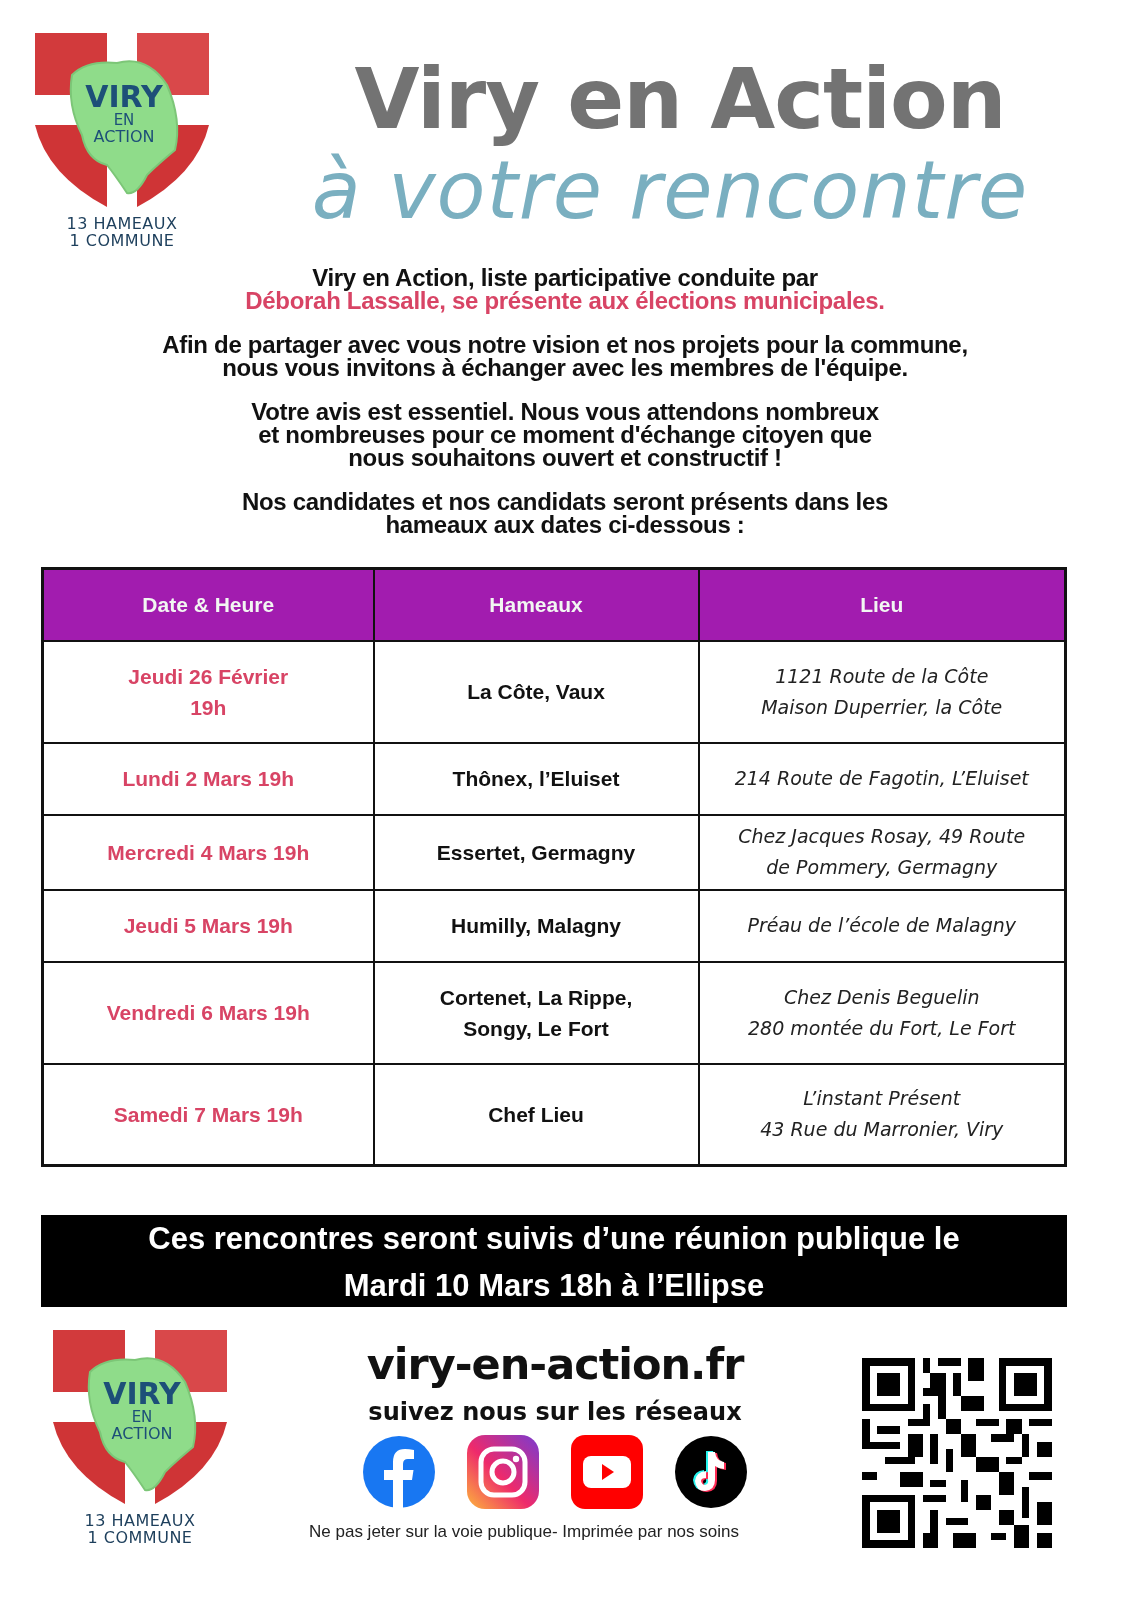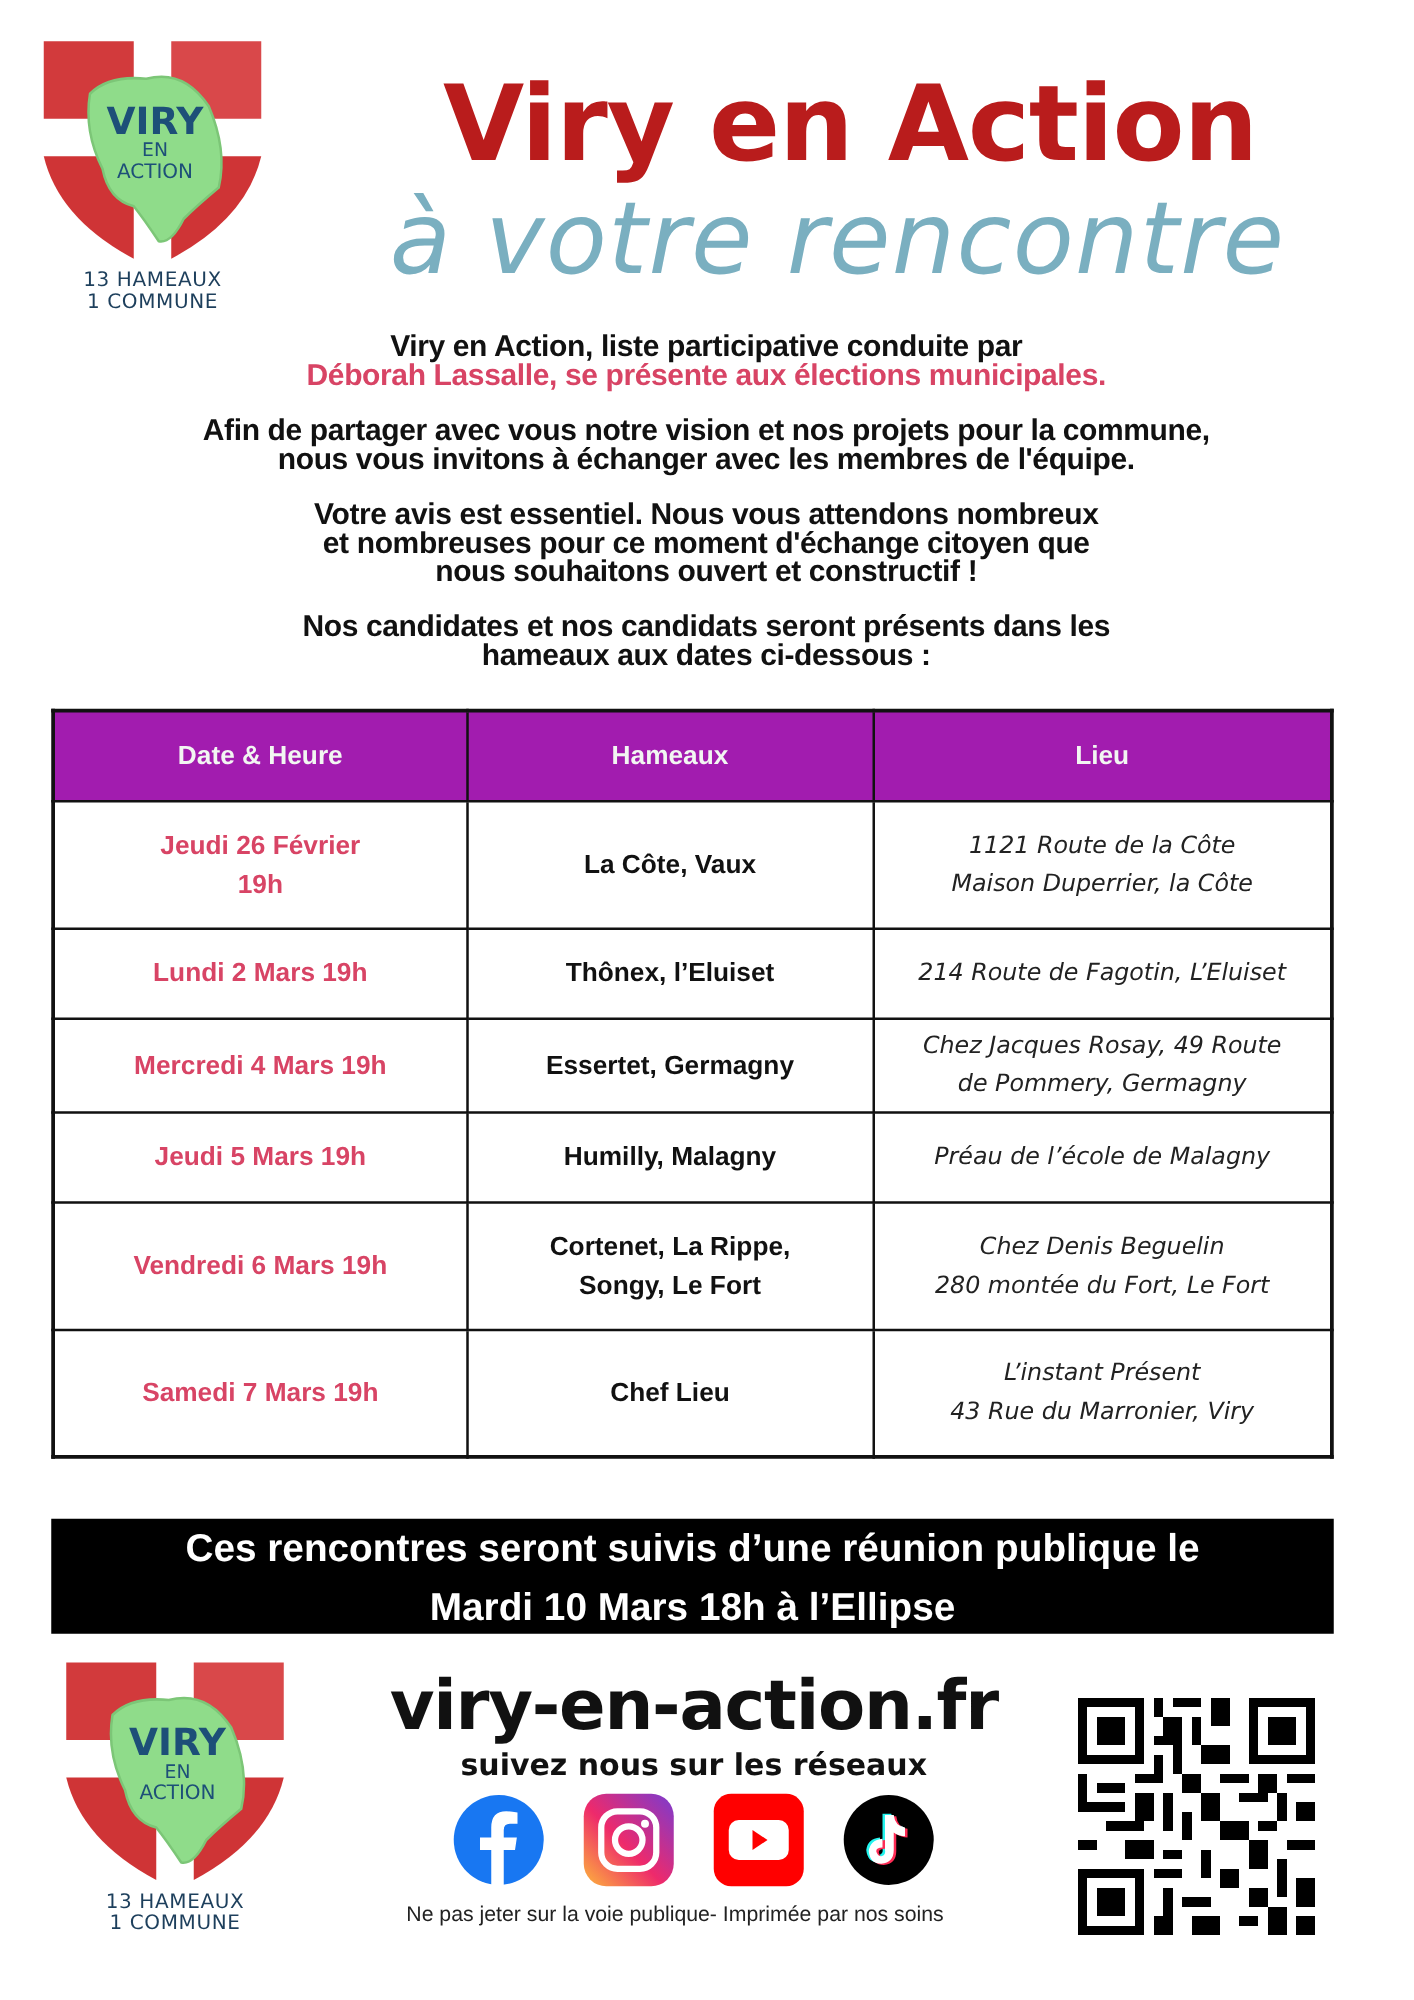--- a/index.html
+++ b/index.html
@@ -7,44 +7,44 @@
   body { position: relative; font-family: "Liberation Sans", sans-serif; color: #111; }
 
   .logo { position: absolute; width: 200px; }
   .logo .shield { position: relative; width: 190px; height: 190px; margin: 0 auto; }
   .logo .shield svg { width: 100%; height: 100%; }
   .logo .tag { text-align: center; font-family: "DejaVu Sans", sans-serif; color: #1d3f5c; font-size: 16px; line-height: 17px; letter-spacing: 0.5px; }
   #logo-top { left: 22px; top: 25px; }
   #logo-bottom { left: 40px; top: 1350px; }
 
   .title-block { position: absolute; left: 260px; top: 52px; width: 820px; text-align: center; }
-  .title-main { font-family: "DejaVu Sans", sans-serif; font-weight: bold; color: #b91c1c; font-size: 84px; line-height: 94px; letter-spacing: -1px; margin-left: 20px; }
+  .title-main { font-family: "DejaVu Sans", sans-serif; font-weight: bold; color: #737373; font-size: 84px; line-height: 94px; letter-spacing: -1px; margin-left: 20px; }
   .title-sub { font-family: "DejaVu Sans", sans-serif; font-style: italic; color: #7aafc0; font-size: 80px; line-height: 90px; letter-spacing: 1px; }
 
   .intro { position: absolute; left: 60px; top: 266px; width: 1010px; text-align: center; font-family: "Liberation Sans", sans-serif; font-weight: bold; font-size: 24px; line-height: 23px; letter-spacing: -0.3px; }
   .intro p { margin-bottom: 21px; }
   .intro .pink { color: #d84465; }
 
   .schedule { position: absolute; left: 41px; top: 567px; width: 1026px; border-collapse: collapse; border: 3px solid #111; }
   .schedule th, .schedule td { border: 2px solid #111; text-align: center; vertical-align: middle; }
   .schedule th { background: #a21caf; color: #f2f6f2; font-weight: bold; font-size: 21px; height: 72px; }
   .schedule td { font-size: 21px; line-height: 31px; padding: 0 8px; }
   .schedule td.date { color: #d84465; font-weight: bold; width: 331px; }
   .schedule td.hameau { color: #111; font-weight: bold; width: 325px; }
   .schedule td.lieu { color: #222; font-style: italic; font-family: "DejaVu Sans", sans-serif; font-size: 19px; }
 
   .banner { position: absolute; left: 41px; top: 1215px; width: 1026px; height: 92px; background: #000000; color: #ffffff; text-align: center; font-weight: bold; font-size: 31px; line-height: 47px; padding-top: 0; }
 
   .site { position: absolute; left: 290px; top: 1330px; width: 530px; text-align: center; }
-  .site .url { font-family: "DejaVu Sans", sans-serif; font-weight: bold; font-size: 55px; line-height: 68px; letter-spacing: -1px; color: #111; }
+  .site .url { font-family: "DejaVu Sans", sans-serif; font-weight: bold; font-size: 43px; line-height: 68px; letter-spacing: -1px; color: #111; }
   .site .follow { font-family: "DejaVu Sans", sans-serif; font-weight: bold; font-size: 24px; line-height: 28px; color: #111; }
   .socials { display: flex; justify-content: center; gap: 30px; margin-top: 8px; }
   .soc { width: 74px; height: 76px; display: flex; align-items: center; justify-content: center; }
   .soc svg { width: 74px; height: 76px; }
-  .disclaimer { position: absolute; left: 260px; top: 1522px; width: 560px; text-align: center; font-size: 17px; color: #222; }
+  .disclaimer { position: absolute; left: 244px; top: 1522px; width: 560px; text-align: center; font-size: 17px; color: #222; }
 
   .qr { position: absolute; left: 862px; top: 1358px; width: 190px; height: 190px; }
   .qr svg { width: 100%; height: 100%; }
 </style>
 </head>
 <body>
 
 <div class="logo" id="logo-top">
   <div class="shield">
     <svg viewBox="0 0 190 190">

